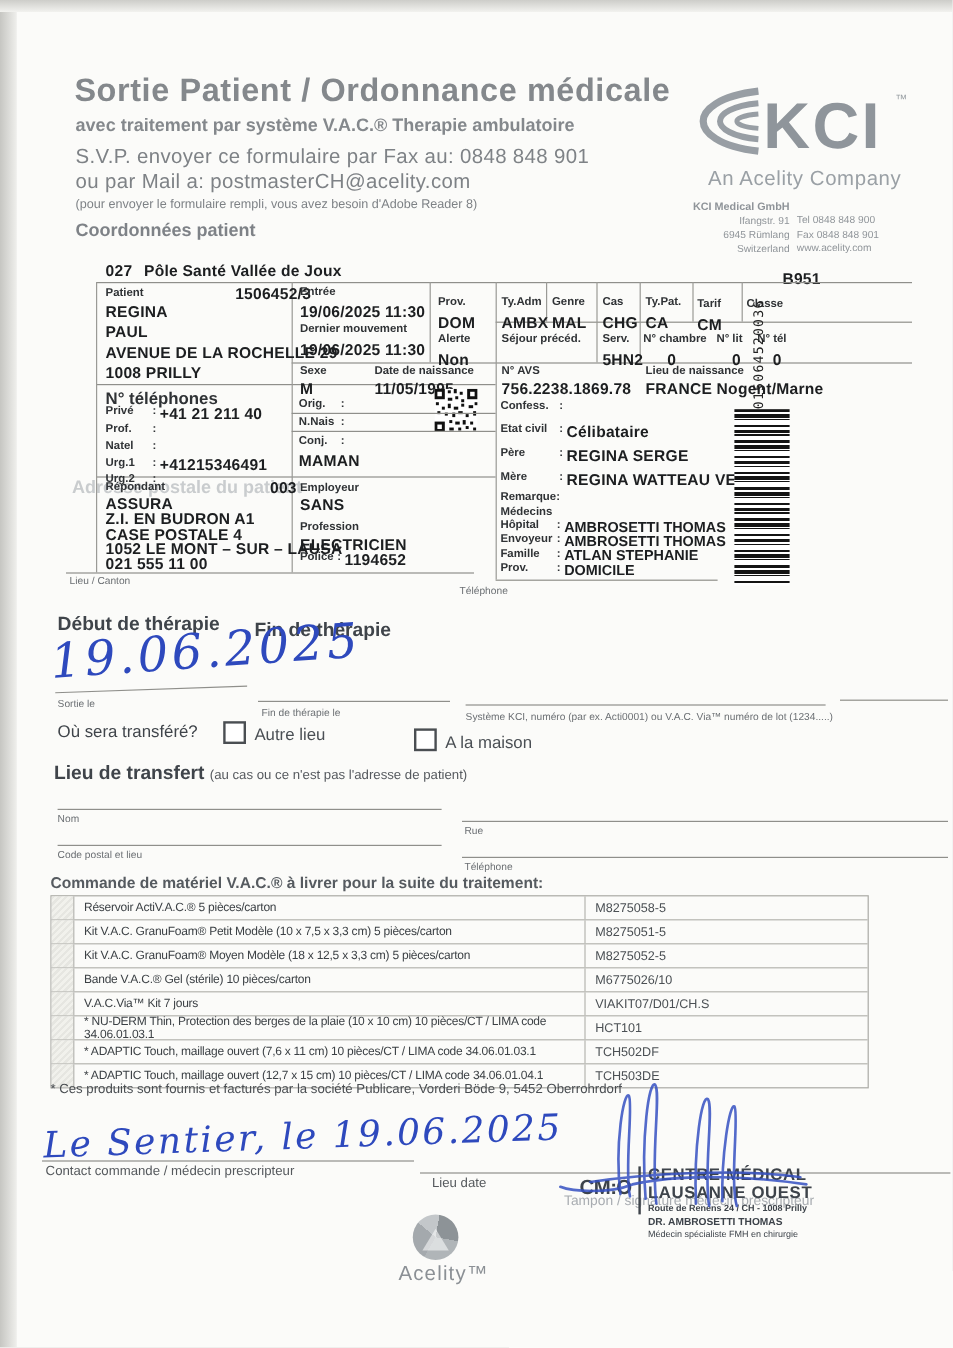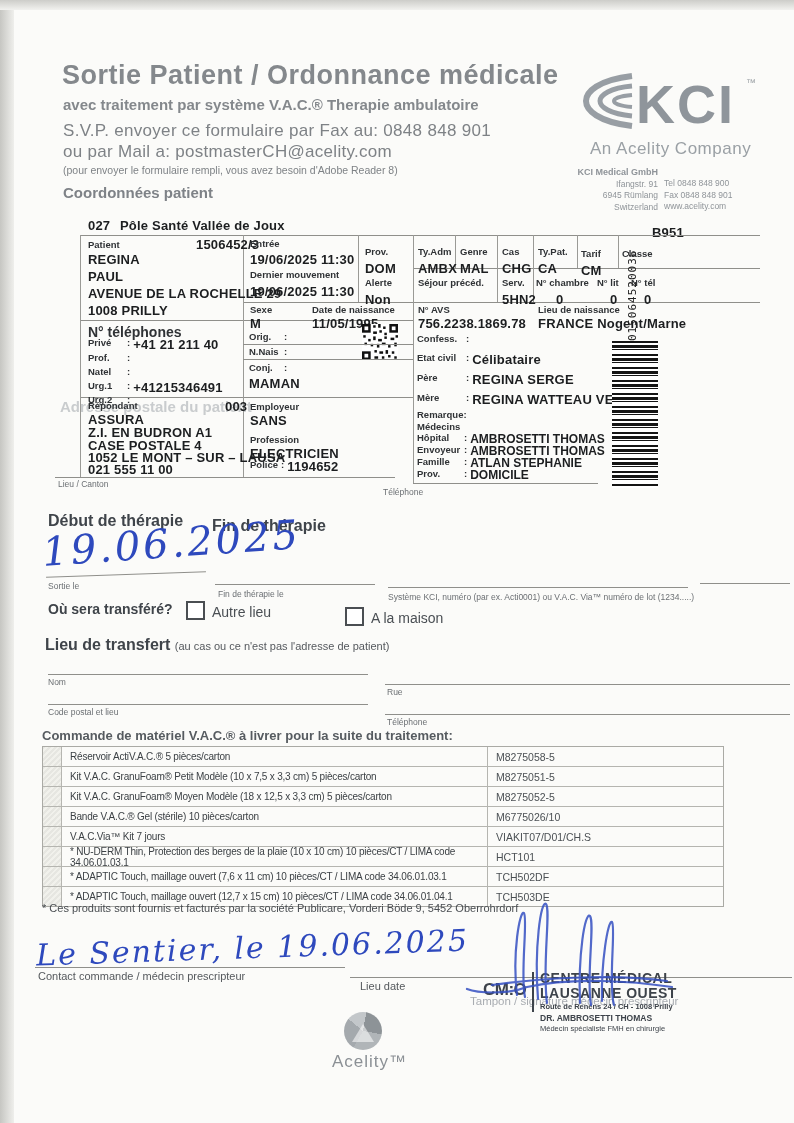--- a/index.html
+++ b/index.html
@@ -15,21 +15,21 @@
   .gsub{font-size:15px;font-weight:bold;color:#84888c;}
   .gbig{font-size:17px;color:#7e8286;letter-spacing:.3px;}
   .gnote{font-size:10.5px;color:#7e8286;}
   .ghead{font-size:15px;font-weight:bold;color:#7e8287;}
   
   .lab{font-size:9.5px;font-weight:bold;color:#2f3235;}
   .val{font-size:13px;font-weight:bold;color:#1c1e20;letter-spacing:.2px;}
   .val12{font-size:12px;font-weight:bold;color:#1c1e20;}
   .tiny{font-size:8.5px;color:#6b6f73;}
   .sec{font-size:16px;font-weight:bold;color:#3f444a;text-align:center;}
-  .sec2{font-size:14px;font-weight:bold;color:#3f444a;}
+  .sec2{font-size:14px;font-weight:normal;color:#3f444a;}
   .rule{position:absolute;border-top:1px solid #8f8f8b;height:0;}
   .vrule{position:absolute;border-left:1px solid #9a9a96;width:0;}
   .lv{display:flex;}
   .lv .l{display:inline-block;}
   .lv .c{display:inline-block;padding:0 3px;}
   .hand{font-family:"DejaVu Serif",serif;font-style:italic;color:#2e49bd;}
   .cb{position:absolute;width:15px;height:15px;border:2px solid #4a4e52;background:#fff;}
   
   .order-table{position:absolute;left:42px;top:746px;width:680px;border:1px solid #aaaaa5;}
   .order-row{display:flex;height:19px;border-bottom:1px solid #b5b5b0;align-items:center;}

